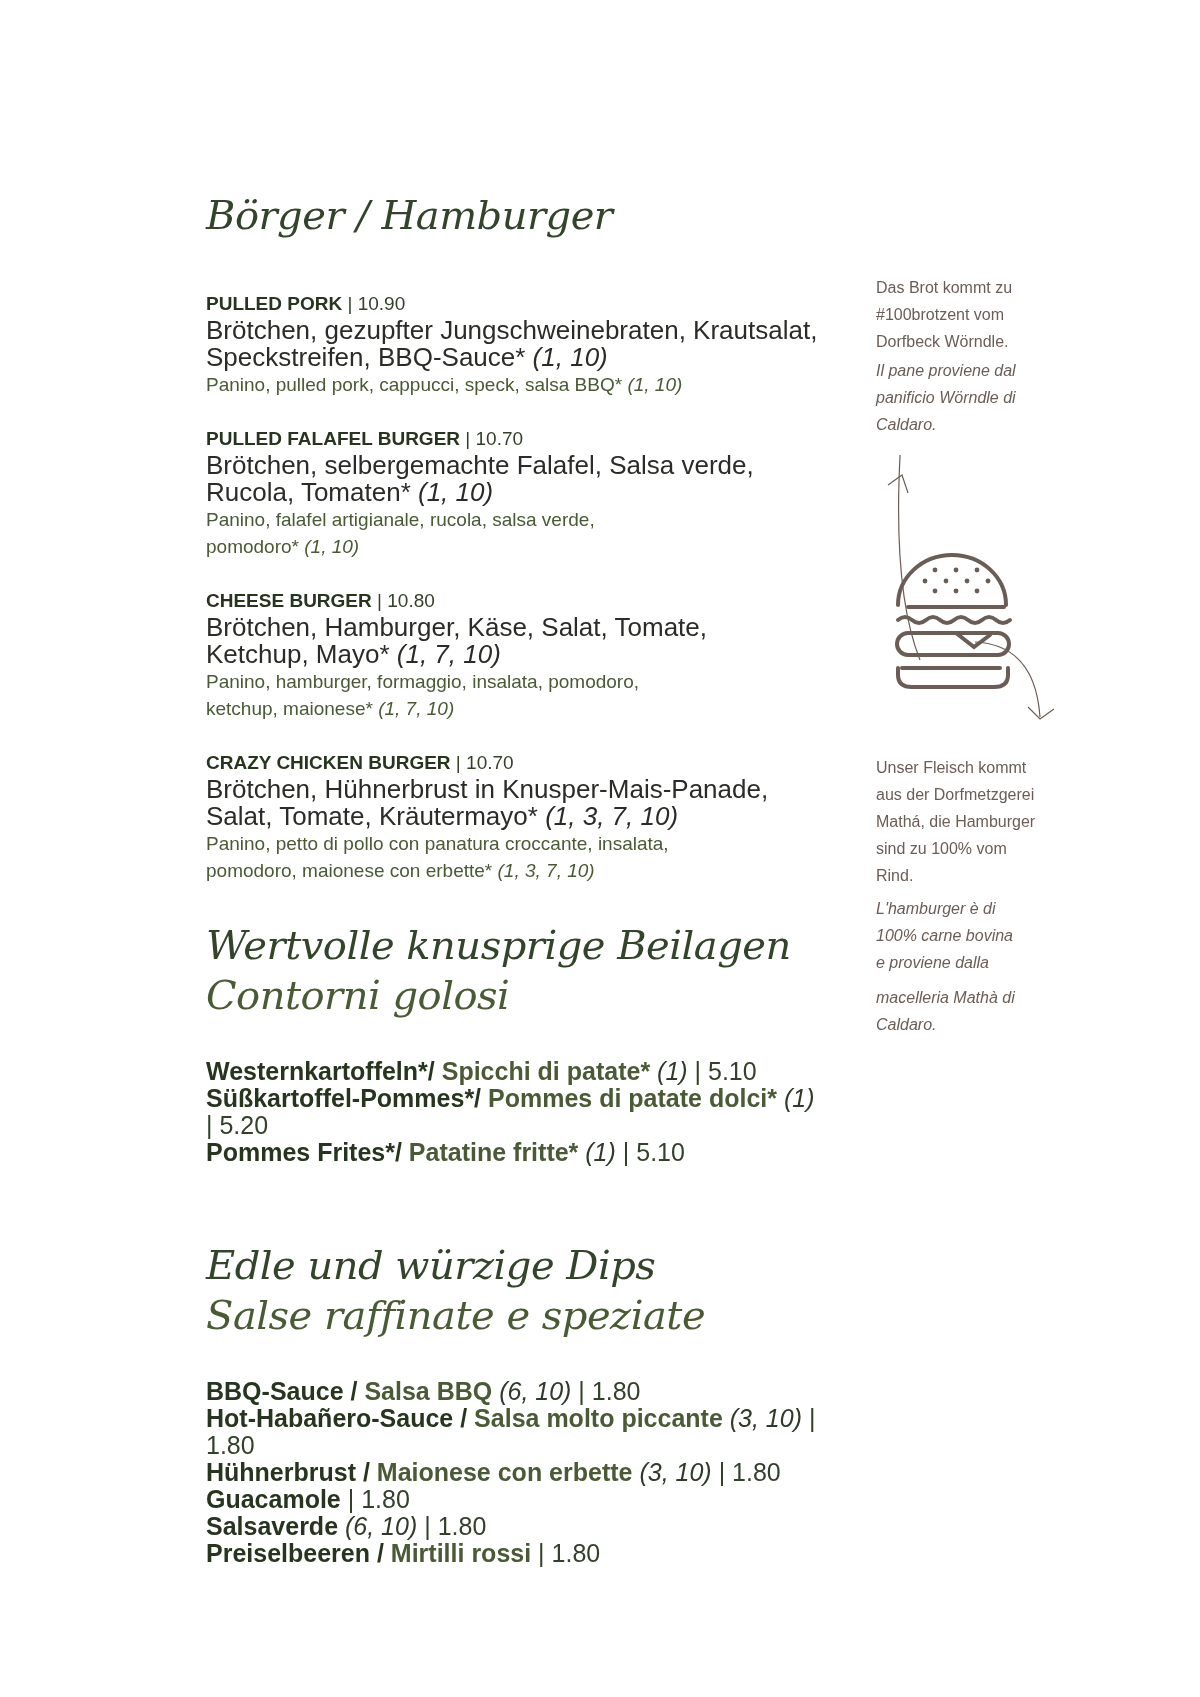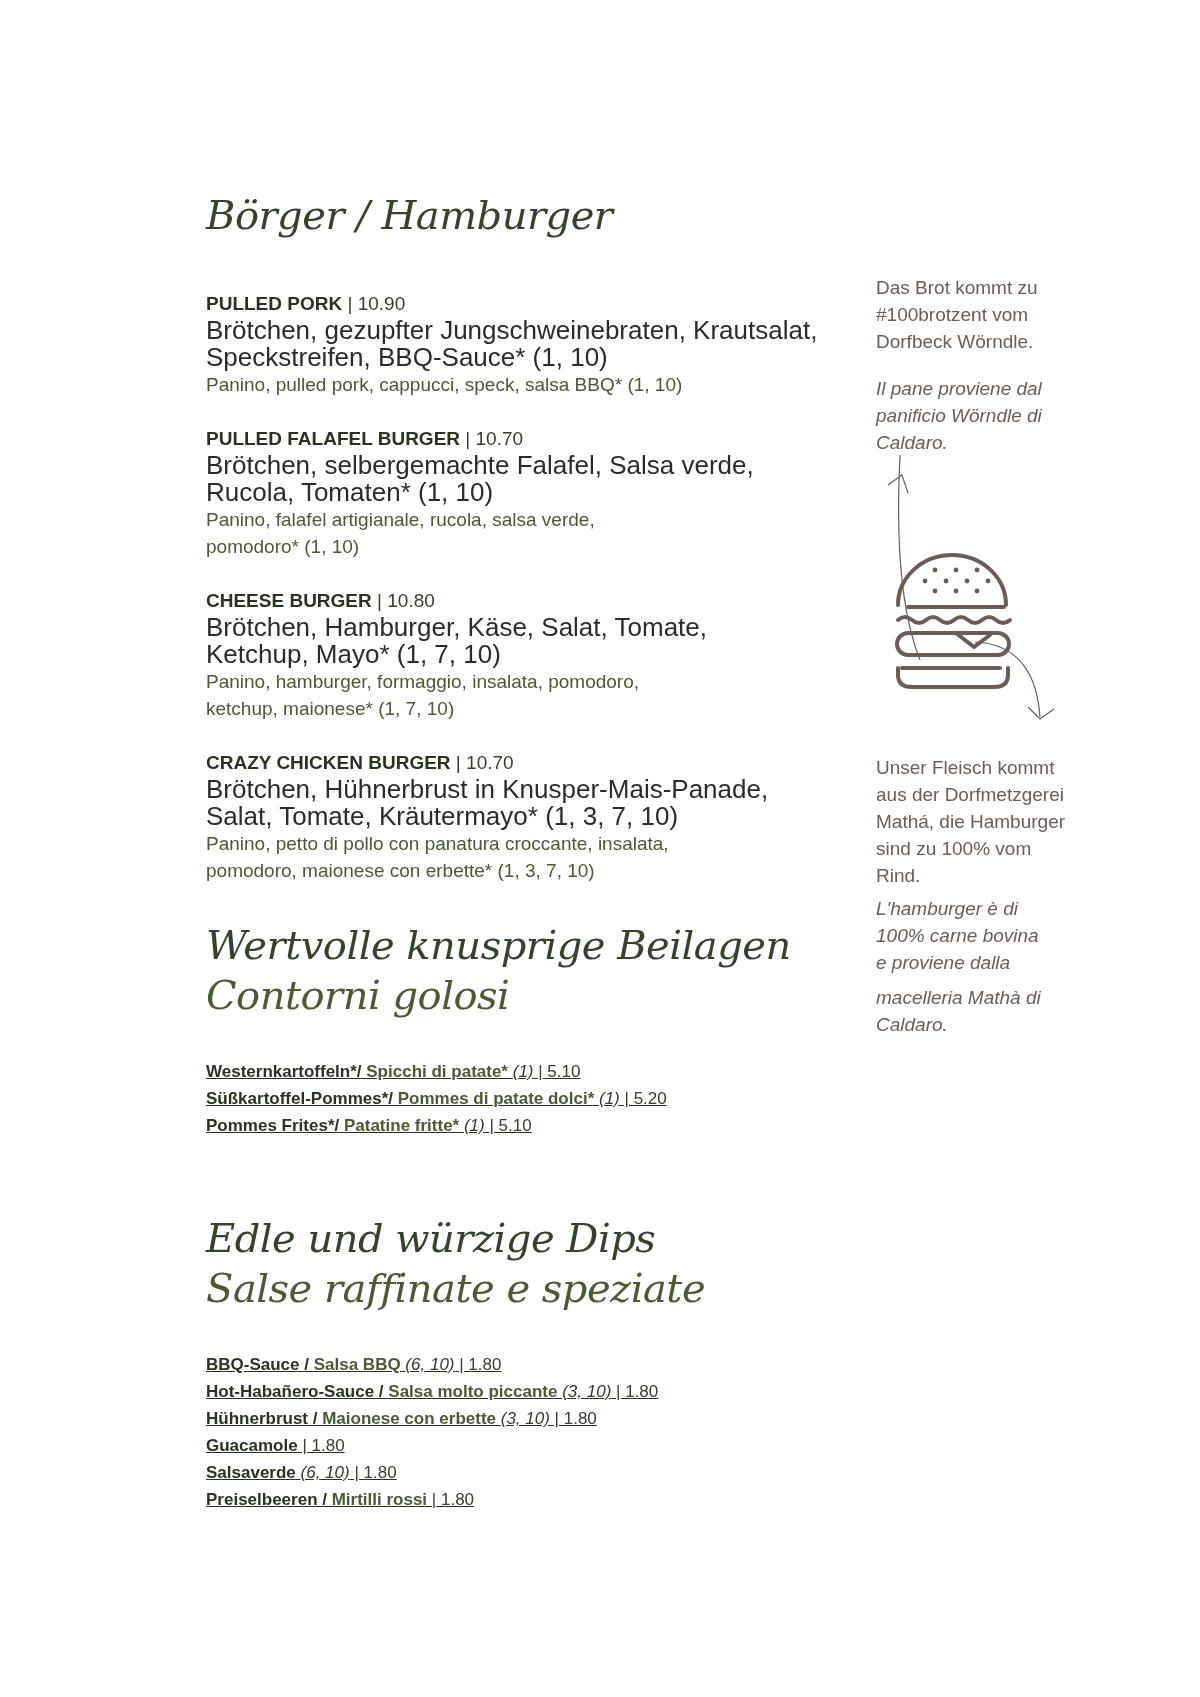--- a/index.html
+++ b/index.html
@@ -58,66 +58,66 @@
       font-size: 26px;
       line-height: 27px;
       color: #2b2b27;
     }
     .line-it {
       font-size: 19px;
       line-height: 27px;
       color: #4a5a34;
     }
     .allergen {
+      font-style: italic;
       text-align: center;
     }
     .section-burgers .items {
       margin-top: 50px;
     }
     .section-sides {
       margin-top: 36px;
     }
     .section-sides .items, .section-dips .items {
       margin-top: 38px;
     }
     .section-dips {
       margin-top: 74px;
     }
     .list-row {
-      font-size: 17px;
+      font-size: 25px;
       line-height: 27px;
       color: #27351f;
-      text-decoration: underline;
     }
     .list-row .de {
       font-weight: bold;
       color: #27351f;
     }
     .list-row .it {
       font-weight: bold;
       color: #4a5a34;
     }
     .list-row .alg {
       font-style: italic;
       color: #2f3a2a;
     }
     .list-row .pr {
       color: #33402a;
     }
     .side-note {
       position: absolute;
       left: 876px;
       width: 230px;
-      font-size: 19px;
+      font-size: 16px;
       line-height: 27px;
       color: #6b5d55;
     }
     .side-note .it {
       font-style: italic;
-      margin-top: 20px;
+      margin-top: 2px;
     }
     .note-bread { top: 274px; }
     .note-meat  { top: 754px; }
     .burger-illus {
       position: absolute;
       left: 870px;
       top: 455px;
       width: 220px;
       height: 280px;
     }

